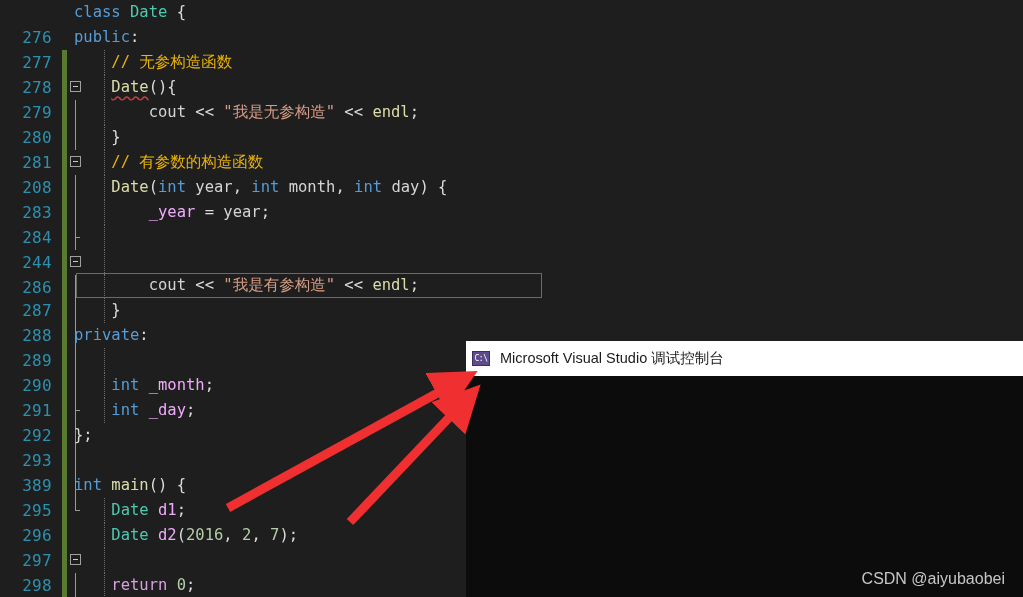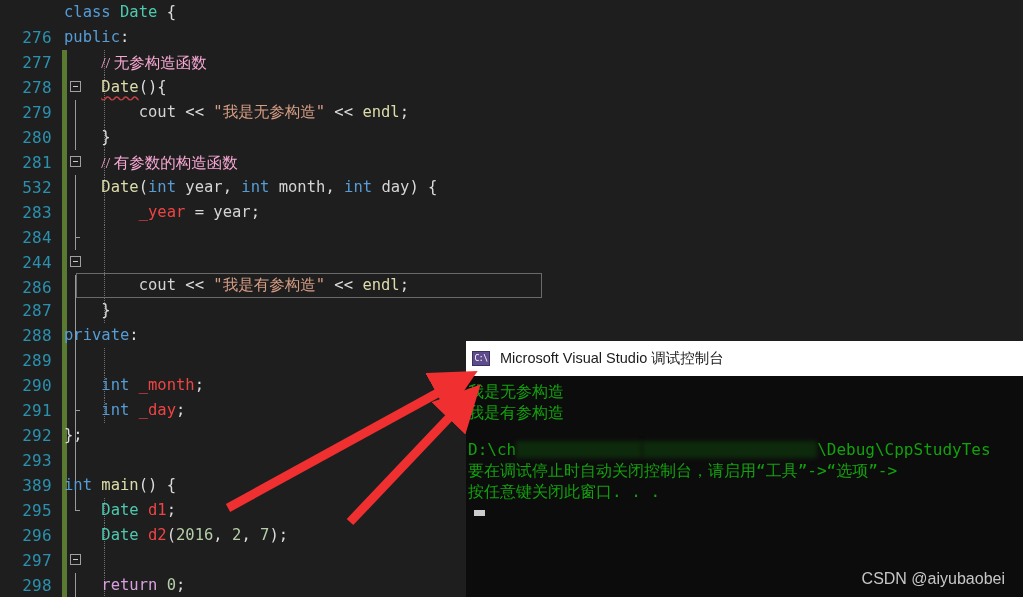--- a/index.html
+++ b/index.html
@@ -92,30 +92,30 @@
   .guide {
     position: absolute;
     top: 0;
     width: 0;
     height: 25px;
     border-left: 1px dotted #6e6e6e;
   }
 
   .ctext {
     position: absolute;
-    left: 64px;
+    left: 74px;
     top: 0;
     white-space: pre;
   }
   .t-kw      { color: #569cd6; }
   .t-type    { color: #4ec9b0; }
-  .t-cmt     { color: #f9a8d4; font-family: Liberation Serif, serif; }
+  .t-cmt     { color: #eab308; }
   .t-str     { color: #d69d85; }
   .t-func    { color: #dcdcaa; }
-  .t-var     { color: #ef4444; }
+  .t-var     { color: #f0abfc; }
   .t-num     { color: #b5cea8; }
   .t-punct   { color: #dcdcdc; }
   .t-ctrl    { color: #d8a0df; }
   .t-id      { color: #d4d4d4; }
   .t-op      { color: #dcdcdc; }
 
   .squiggle {
     text-decoration: underline;
     text-decoration-style: wavy;
     text-decoration-color: #c04040;
@@ -261,21 +261,21 @@
 
   <div class="code-line" style="top:125px;position:absolute;left:0;width:1023px;">
     <span class="lnum">281</span>
     <span class="chgbar"></span>
     <span class="outline"><span class="ovline"></span></span>
     <span class="guide" style="left:104px;"></span>
     <span class="ctext">    <span class="t-punct">}</span></span>
   </div>
 
   <div class="code-line" style="top:150px;position:absolute;left:0;width:1023px;">
-    <span class="lnum">532</span>
+    <span class="lnum">208</span>
     <span class="chgbar"></span>
     <span class="outline"><span class="ovline"></span><span class="ohook"></span></span>
     <span class="guide" style="left:104px;"></span>
     <span class="ctext">    <span class="t-cmt">// 有参数的构造函数</span></span>
   </div>
 
   <div class="code-line" style="top:175px;position:absolute;left:0;width:1023px;">
     <span class="lnum">283</span>
     <span class="chgbar"></span>
     <span class="outline"><span class="obox"></span></span>
@@ -403,29 +403,20 @@
     <span class="guide" style="left:104px;"></span>
     <span class="ctext">    <span class="t-ctrl">return</span> <span class="t-num">0</span><span class="t-punct">;</span></span>
   </div>
 
 </div>
 
 <div id="console-window">
   <div id="console-titlebar">
     <div id="console-icon">C:\</div>
     <div id="console-title-text">Microsoft Visual Studio 调试控制台</div>
-  </div>
-  <div id="console-body">
-    <div class="cline">我是无参构造</div>
-    <div class="cline">我是有参构造</div>
-    <div class="cspacer"></div>
-    <div class="cline"><span>D:\ch</span><span class="redacted r1"></span><span class="redacted r2"></span><span>\Debug\CppStudyTes</span></div>
-    <div class="cline">要在调试停止时自动关闭控制台，请启用“工具”-&gt;“选项”-&gt;</div>
-    <div class="cline">按任意键关闭此窗口. . .</div>
-    <div id="console-cursor"></div>
   </div>
 </div>
 
 <svg id="arrows" viewBox="0 0 1023 597">
   <defs>
     <marker id="ahead" markerWidth="5.2" markerHeight="5.2" refX="2.2" refY="2.6" orient="auto">
       <path d="M0,0 L5.2,2.6 L0,5.2 Z" fill="#f03030"></path>
     </marker>
   </defs>
   <line x1="228" y1="508" x2="454" y2="384" stroke="#f03030" stroke-width="9" marker-end="url(#ahead)"></line>

